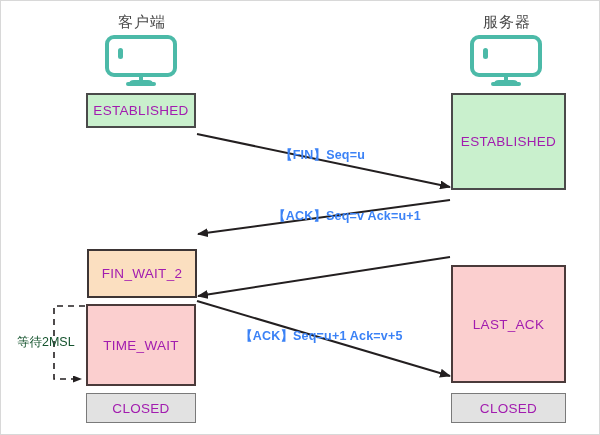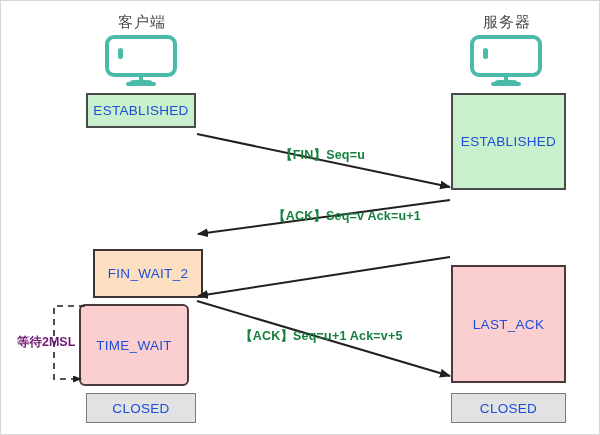--- a/index.html
+++ b/index.html
@@ -32,21 +32,21 @@
 
   
   .state{
     position:absolute;
     box-sizing:border-box;
     border:2px solid #3d3535;
     display:flex;
     align-items:center;
     justify-content:center;
     font-size:13.5px;
-    color:#1d4ed8;
+    color:#a21caf;
     letter-spacing:.3px;
     white-space:nowrap;
   }
   .s-green { background:#c9f0cd; border-color:#4a4a4a;}
   .s-yellow{ background:#f7f6cf; border-color:#3d3535;}
   .s-orange{ background:#fbdfc0; border-color:#3d3535;}
   .s-pink  { background:#fbcfcf; border-color:#4a3a3a;}
   .s-gray  { background:#e2e2e2; border-color:#7a7a7a; border-width:1.5px;}
 
   
@@ -54,32 +54,31 @@
     position:absolute;left:0;top:0;
     width:600px;height:435px;
     pointer-events:none;
   }
 
   
   .msg{
     position:absolute;
     font-size:12.5px;
     font-weight:bold;
-    color:#15803d;
+    color:#3b82f6;
     white-space:nowrap;
     letter-spacing:.2px;
   }
 
   
   .msl-note{
     position:absolute;
     font-size:12.5px;
-    color:#701a75;
+    color:#14532d;
     white-space:nowrap;
-    font-weight:bold;
   }
 </style>
 </head>
 <body>
 
 <div id="canvas">
 
   <div class="col-label" style="left:95px;top:12px;width:92px;">客户端</div>
 
   <div class="col-label" style="left:460px;top:12px;width:92px;">服务器</div>
@@ -100,23 +99,23 @@
       <rect x="14" y="13" width="5" height="11" rx="2.5" ry="2.5" fill="#4cbaa8"></rect>
       <path d="M37 40 L37 45" stroke="#4cbaa8" stroke-width="4" fill="none"></path>
       <path d="M25 49 Q25 45 30 45 L44 45 Q49 45 49 49 Z" fill="#4cbaa8"></path>
       <path d="M24 49 L50 49" stroke="#4cbaa8" stroke-width="4" stroke-linecap="round" fill="none"></path>
     </svg>
   </div>
 
   <div class="state s-green" style="left:85px;top:92px;width:110px;height:35px;">ESTABLISHED</div>
 
 
-  <div class="state s-orange" style="left:92px;top:248px;width:110px;height:49px;">FIN_WAIT_2</div>
+  <div class="state s-orange" style="left:86px;top:248px;width:110px;height:49px;">FIN_WAIT_2</div>
 
-  <div class="state s-pink" style="left:78px;top:303px;width:110px;height:82px;border-radius:6px;">TIME_WAIT</div>
+  <div class="state s-pink" style="left:85px;top:303px;width:110px;height:82px;">TIME_WAIT</div>
 
   <div class="state s-gray" style="left:85px;top:392px;width:110px;height:30px;">CLOSED</div>
 
   <div class="state s-green" style="left:450px;top:92px;width:115px;height:97px;">ESTABLISHED</div>
 
 
   <div class="state s-pink" style="left:450px;top:264px;width:115px;height:118px;text-align:center;">LAST_ACK</div>
 
   <div class="state s-gray" style="left:450px;top:392px;width:115px;height:30px;">CLOSED</div>
 

